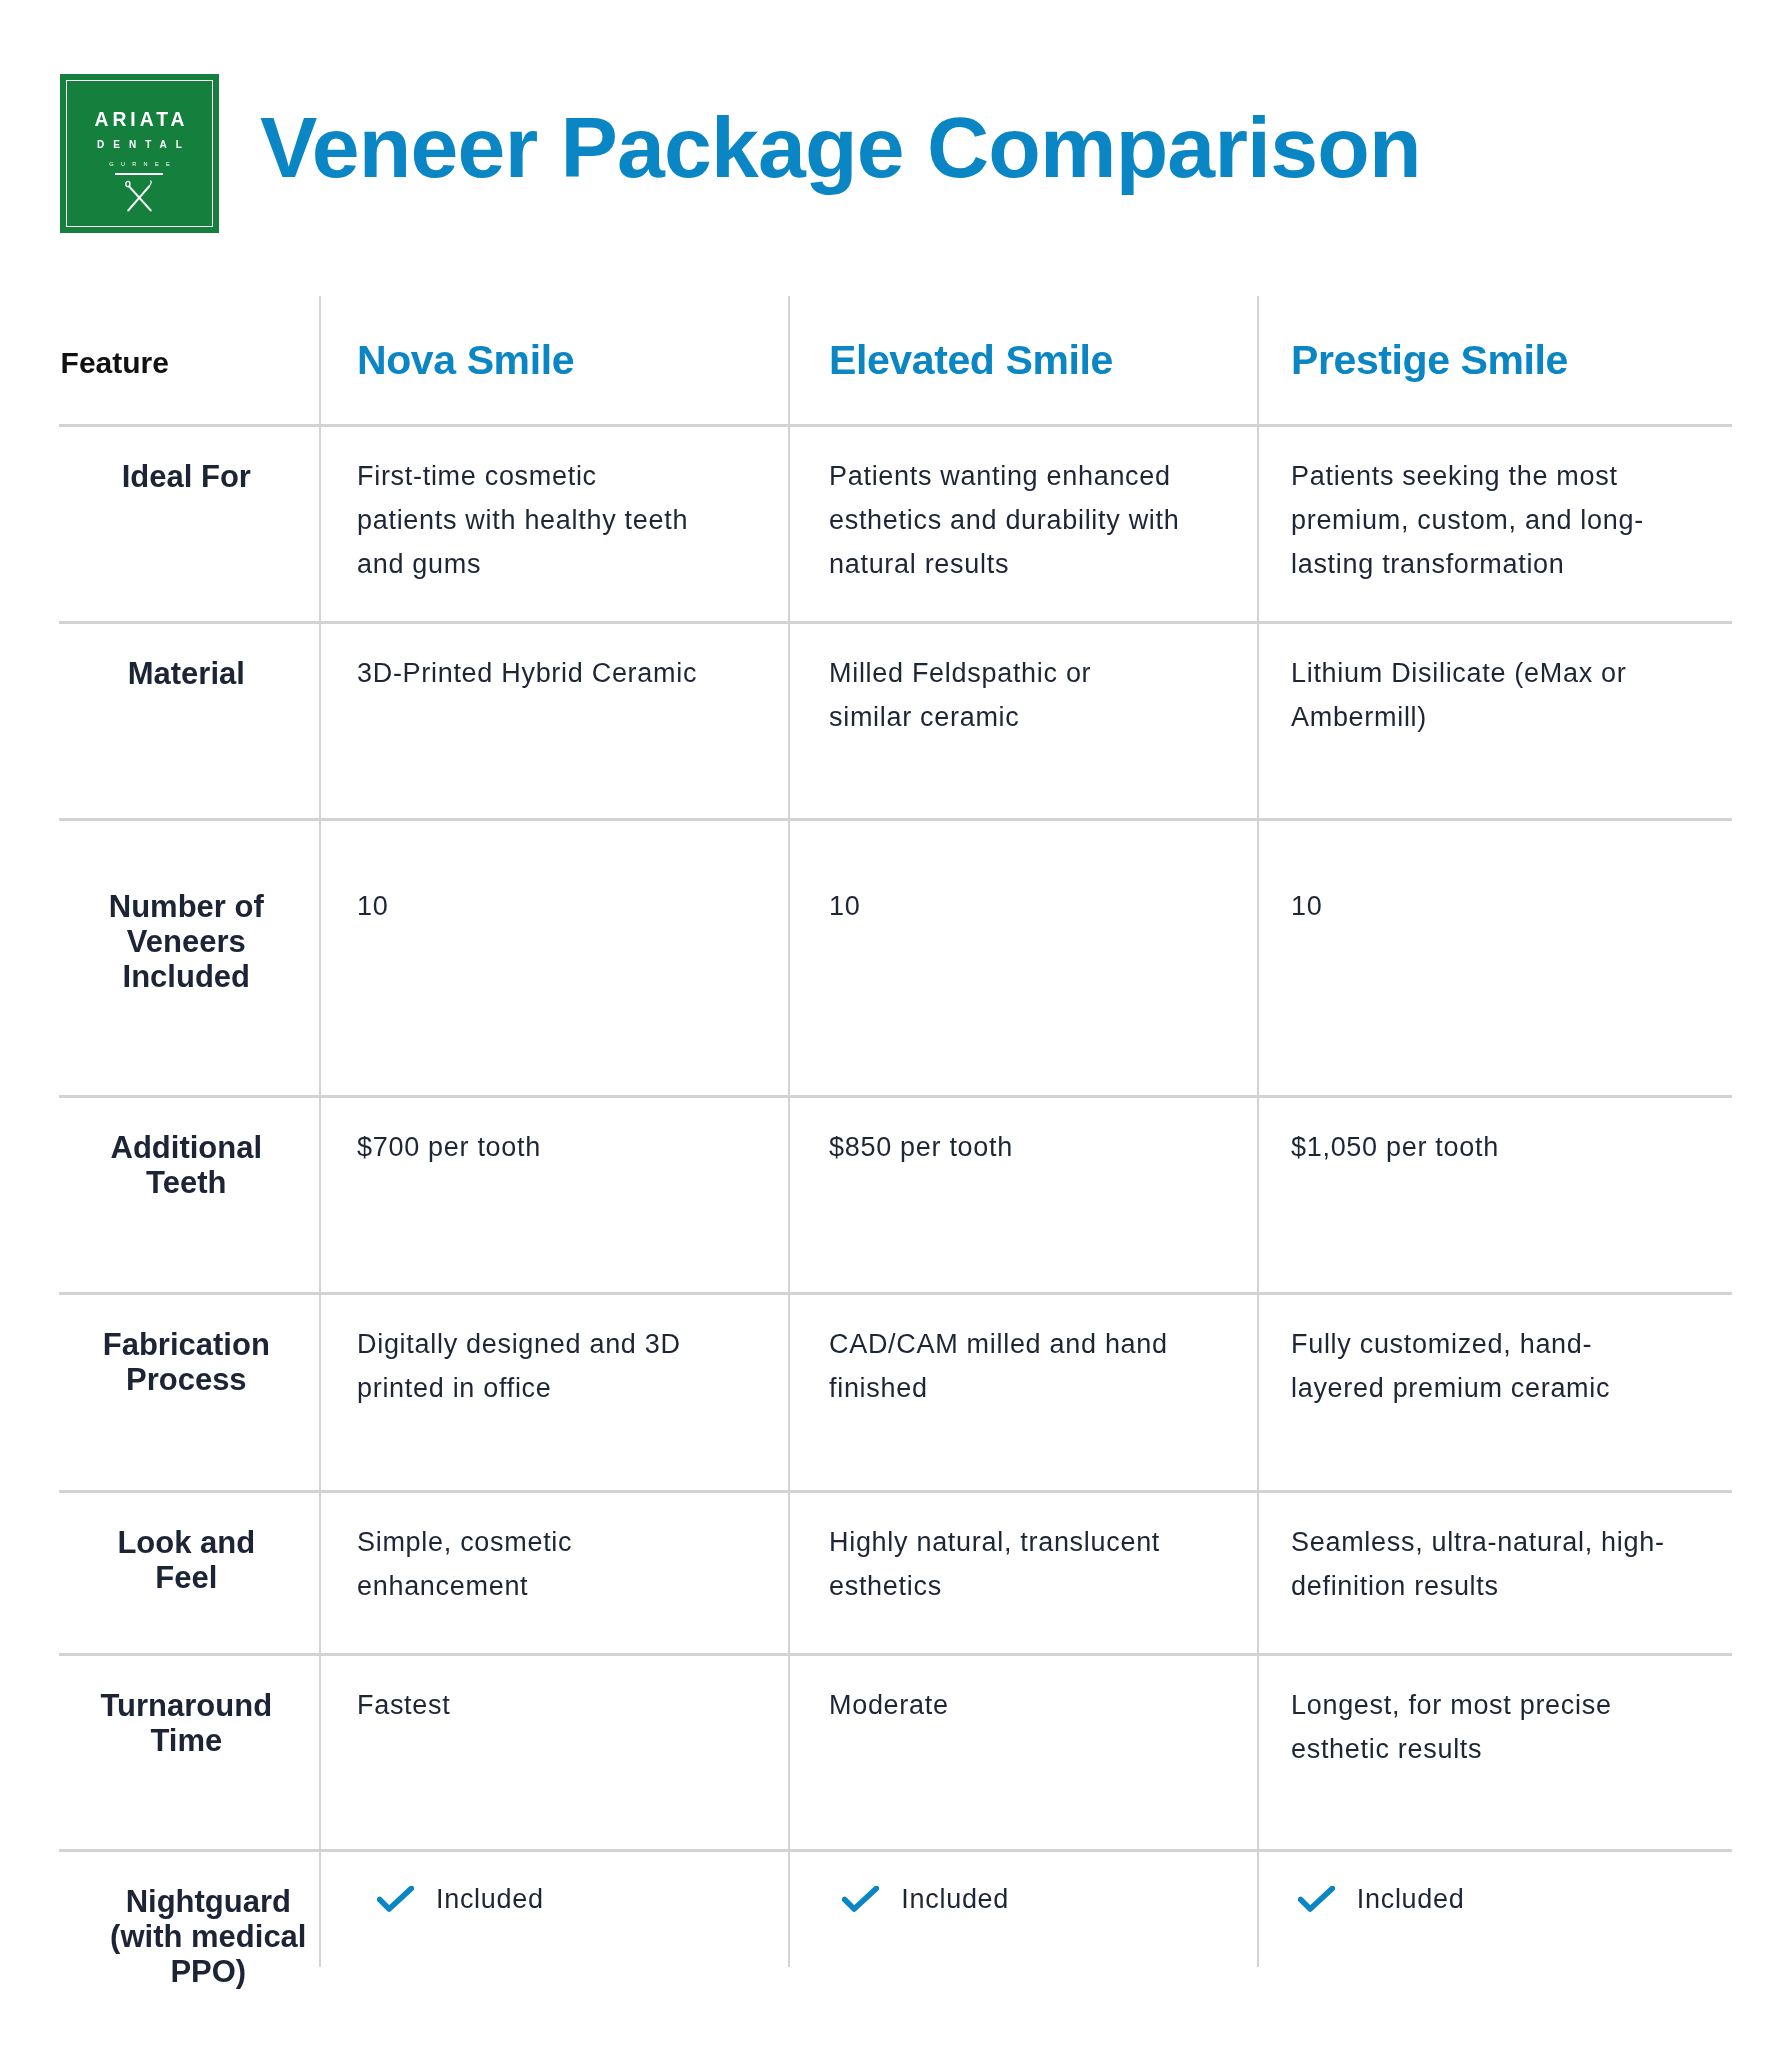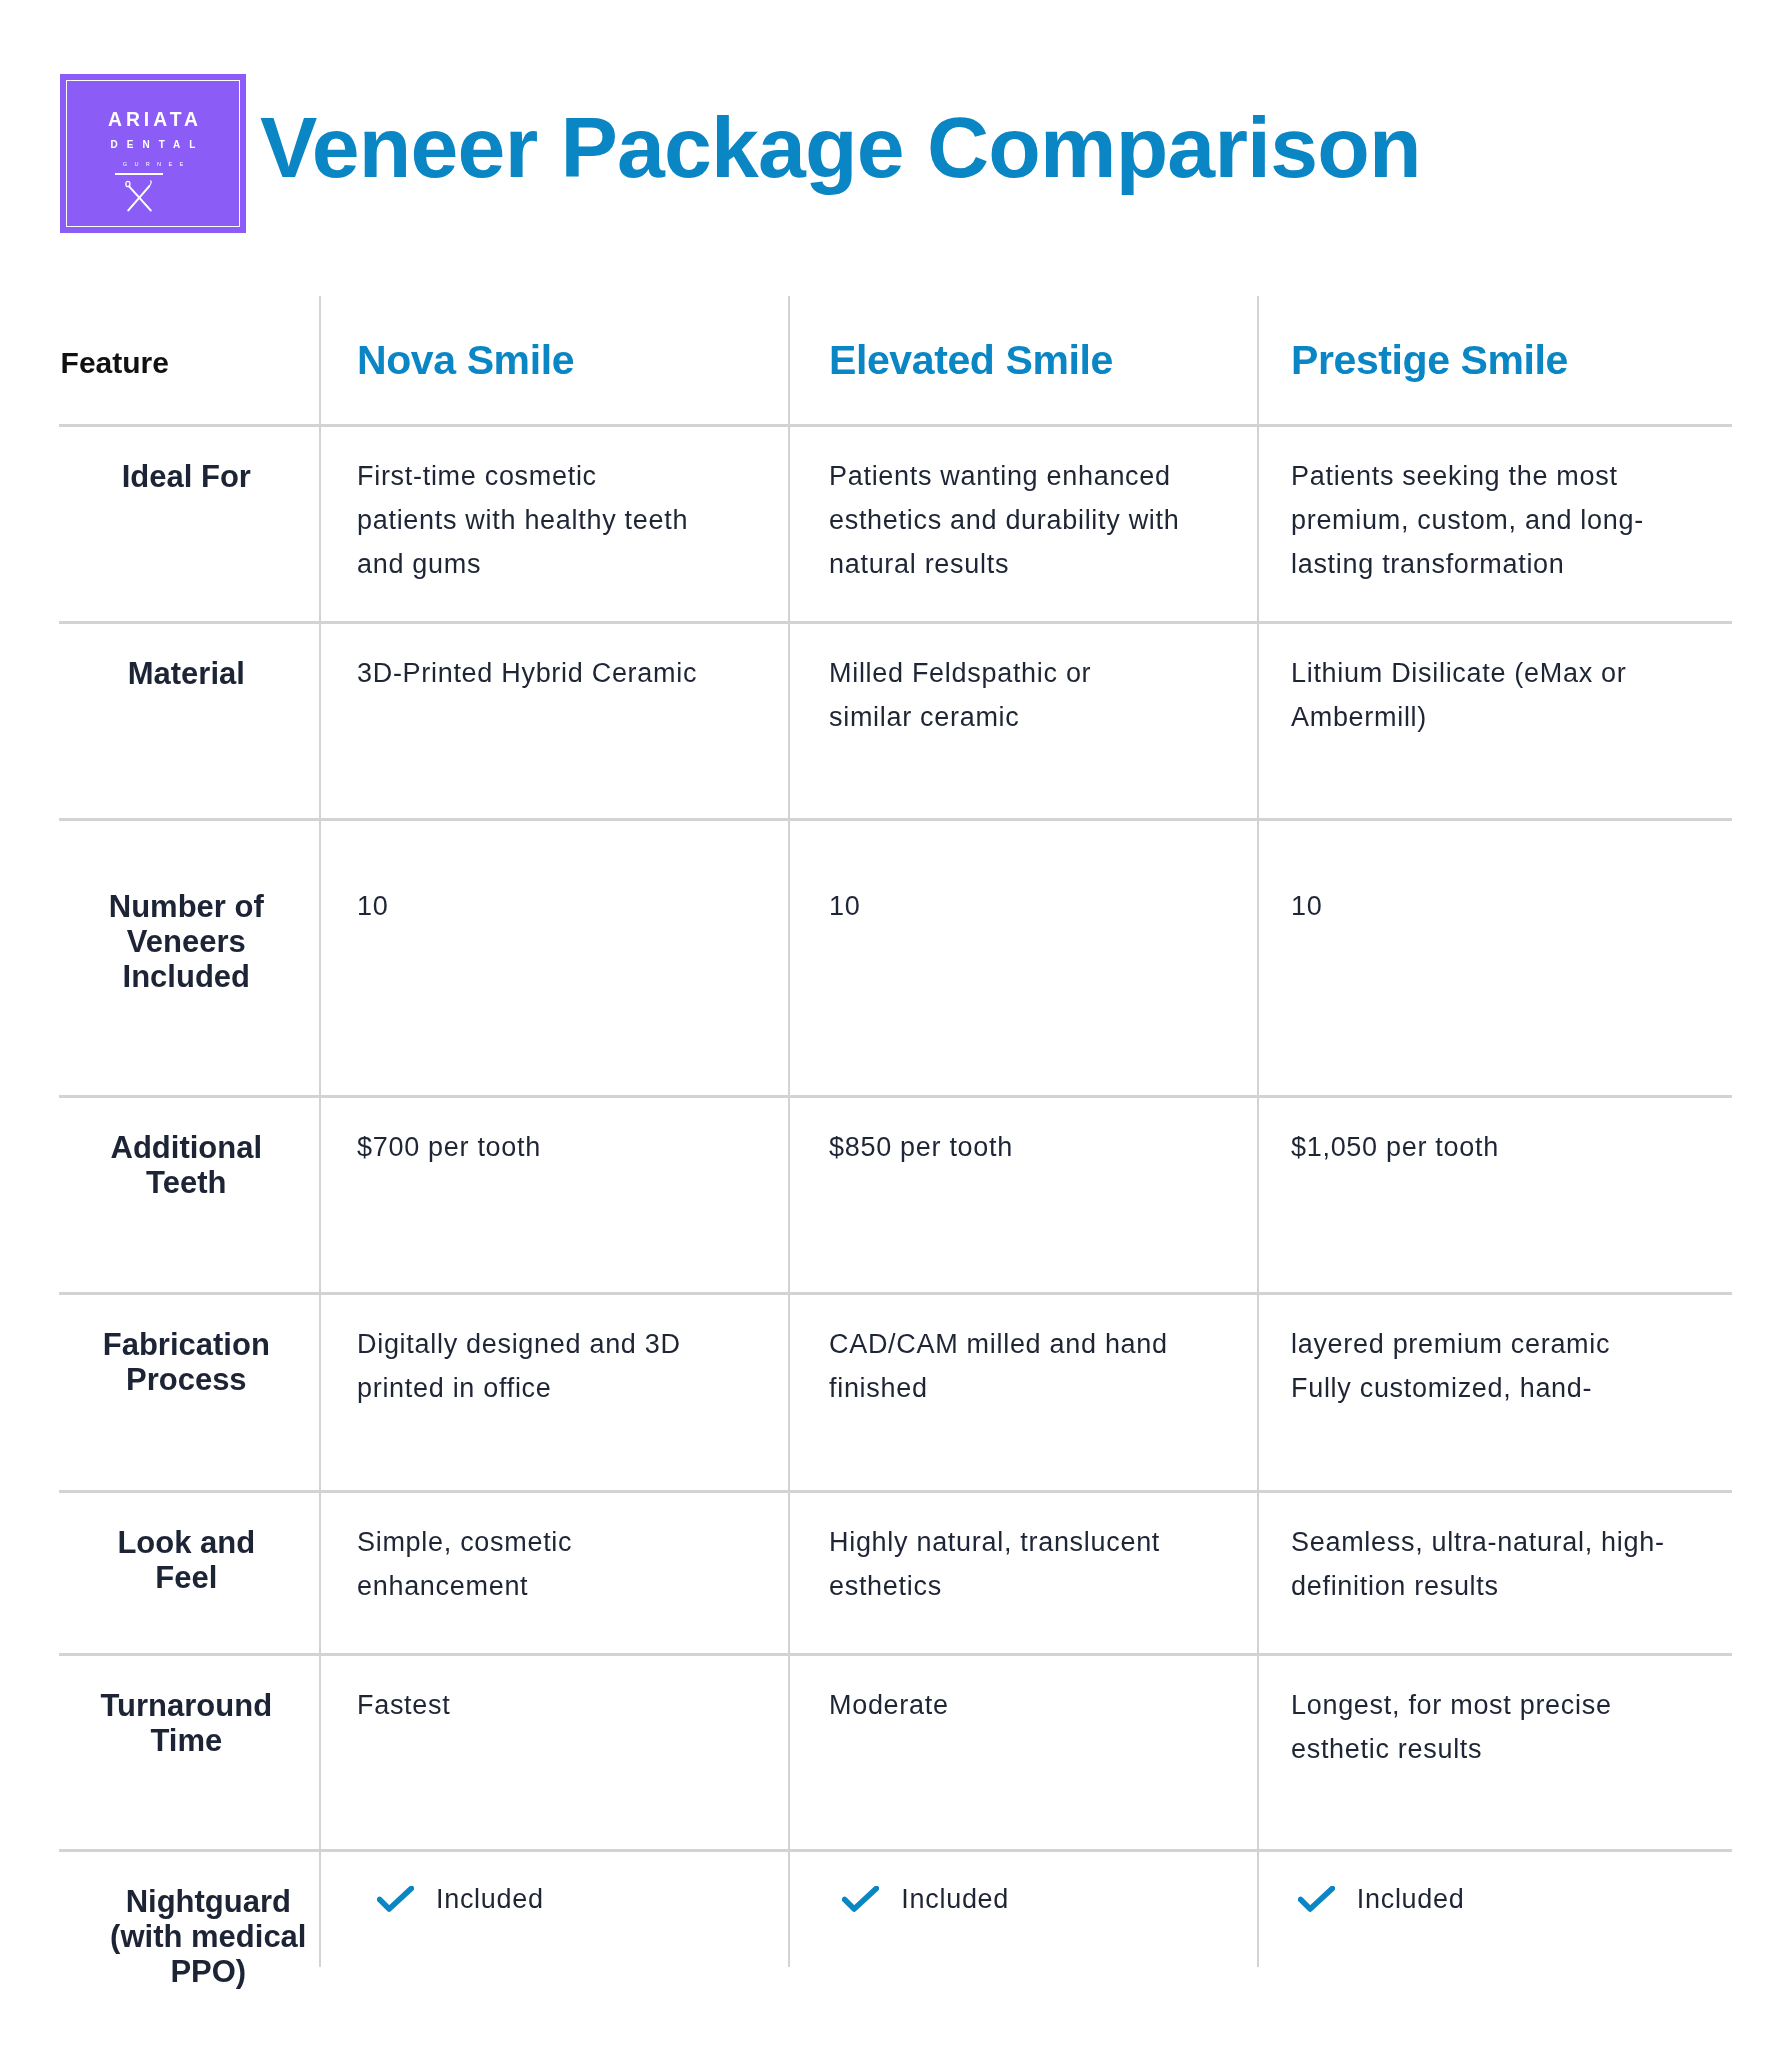--- a/index.html
+++ b/index.html
@@ -14,23 +14,23 @@
       overflow: hidden;
       font-family: "Liberation Sans", sans-serif;
       color: #1e2535;
     }
 
     
     .logo {
       position: absolute;
       left: 60px;
       top: 74px;
-      width: 186px;
+      width: 159px;
       height: 159px;
-      background: #8b5cf6;
+      background: #15803d;
       box-sizing: border-box;
     }
     .logo-frame {
       position: absolute;
       left: 6.4px; top: 6.4px; right: 6.4px; bottom: 6.4px;
       border: 1.6px solid #ffffff;
       box-sizing: border-box;
     }
     .logo-line1 {
       position: absolute;
@@ -321,22 +321,22 @@
     </div>
     <div class="cell cell-data c1 data-wrap">
       <span class="line">Digitally designed and 3D</span>
       <span class="line">printed in office</span>
     </div>
     <div class="cell cell-data c2 data-wrap">
       <span class="line">CAD/CAM milled and hand</span>
       <span class="line">finished</span>
     </div>
     <div class="cell cell-data c3 data-wrap">
+      <span class="line">Fully customized, hand-</span>
       <span class="line">layered premium ceramic</span>
-      <span class="line">Fully customized, hand-</span>
     </div>
   </div>
 
   <div class="row row-look bordered">
     <div class="cell cell-label label-wrap">
       <span class="feature-label">Look and</span>
       <span class="feature-label">Feel</span>
     </div>
     <div class="cell cell-data c1 data-wrap">
       <span class="line">Simple, cosmetic</span>

